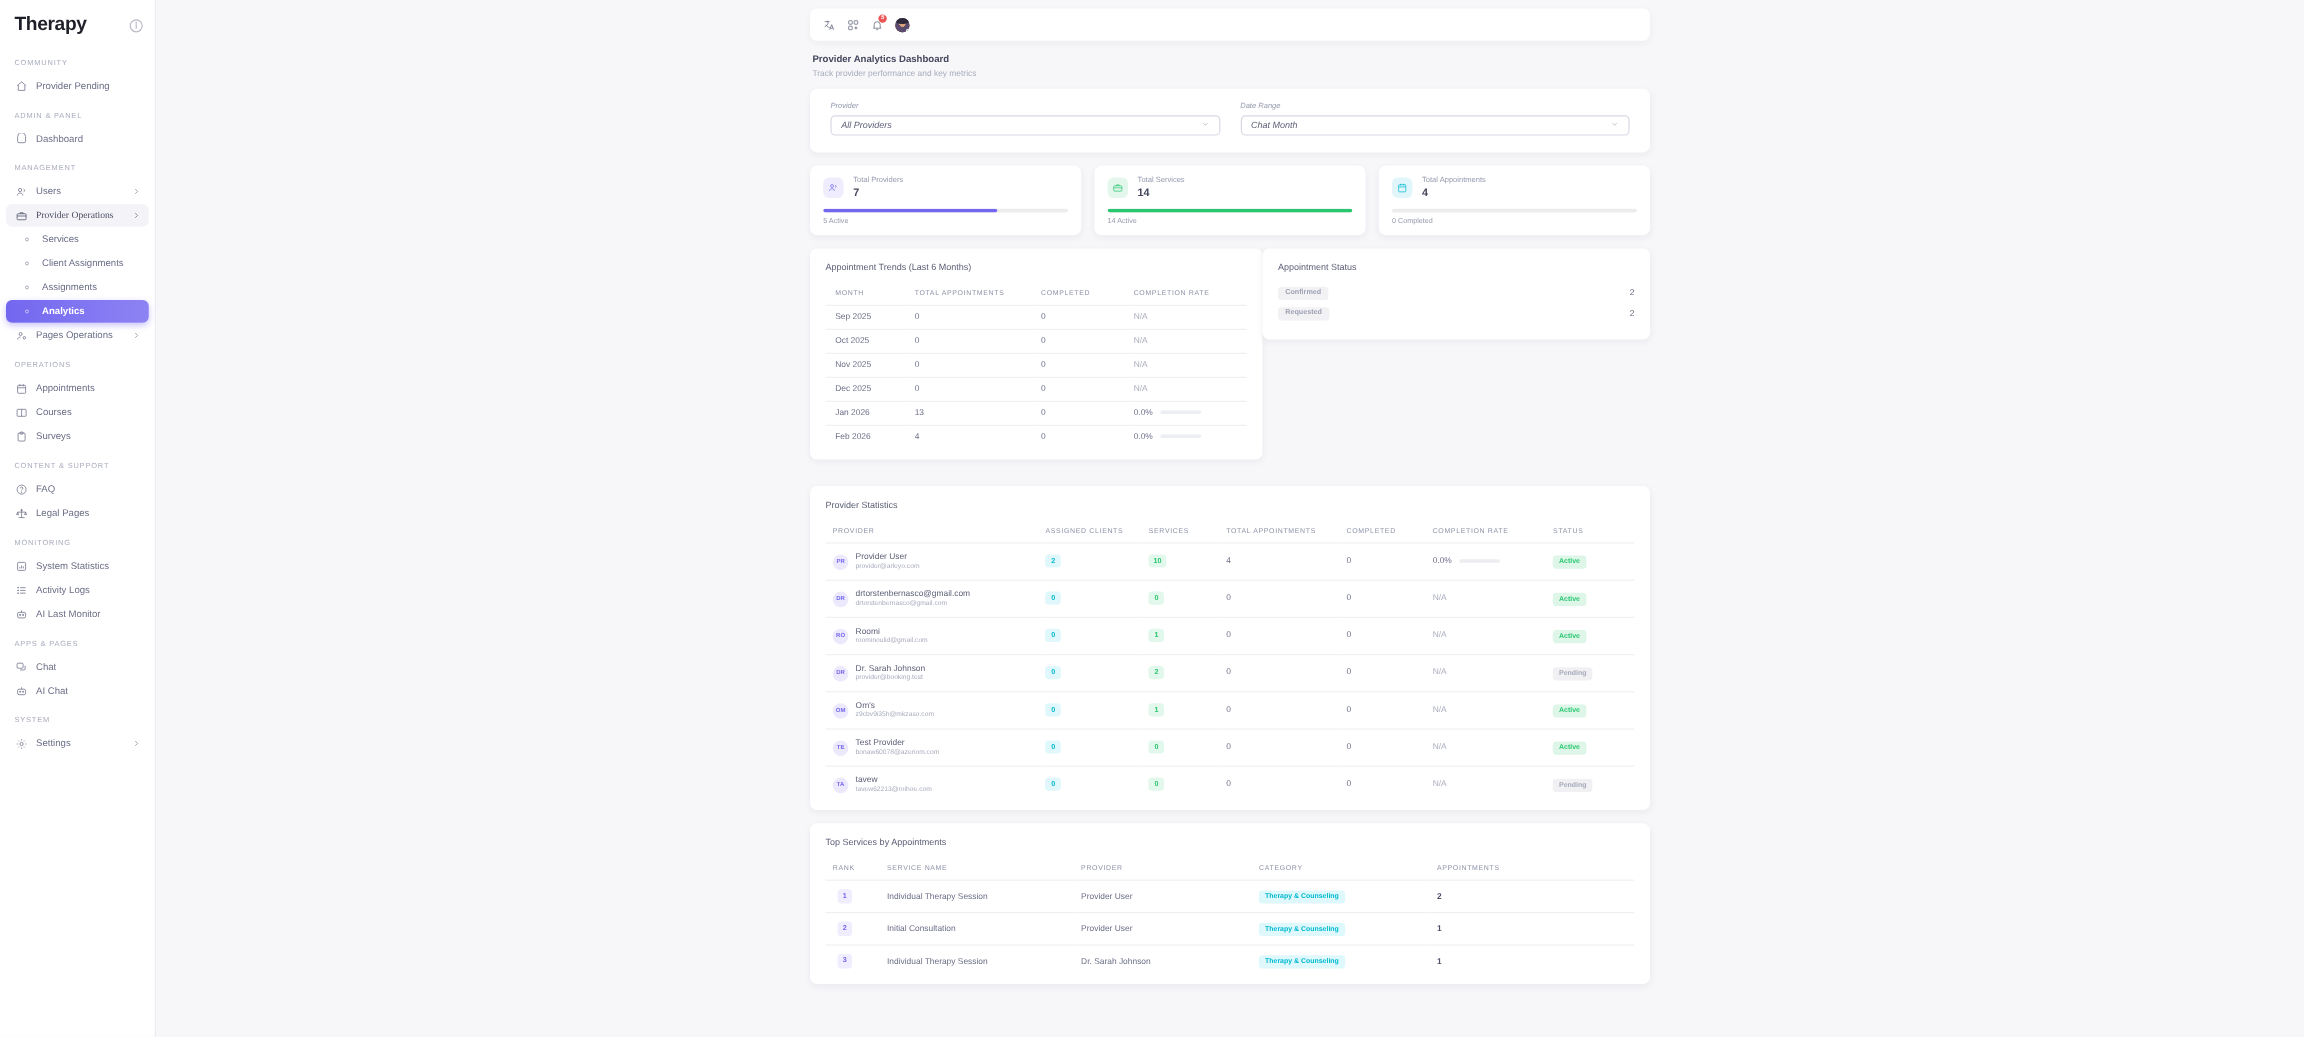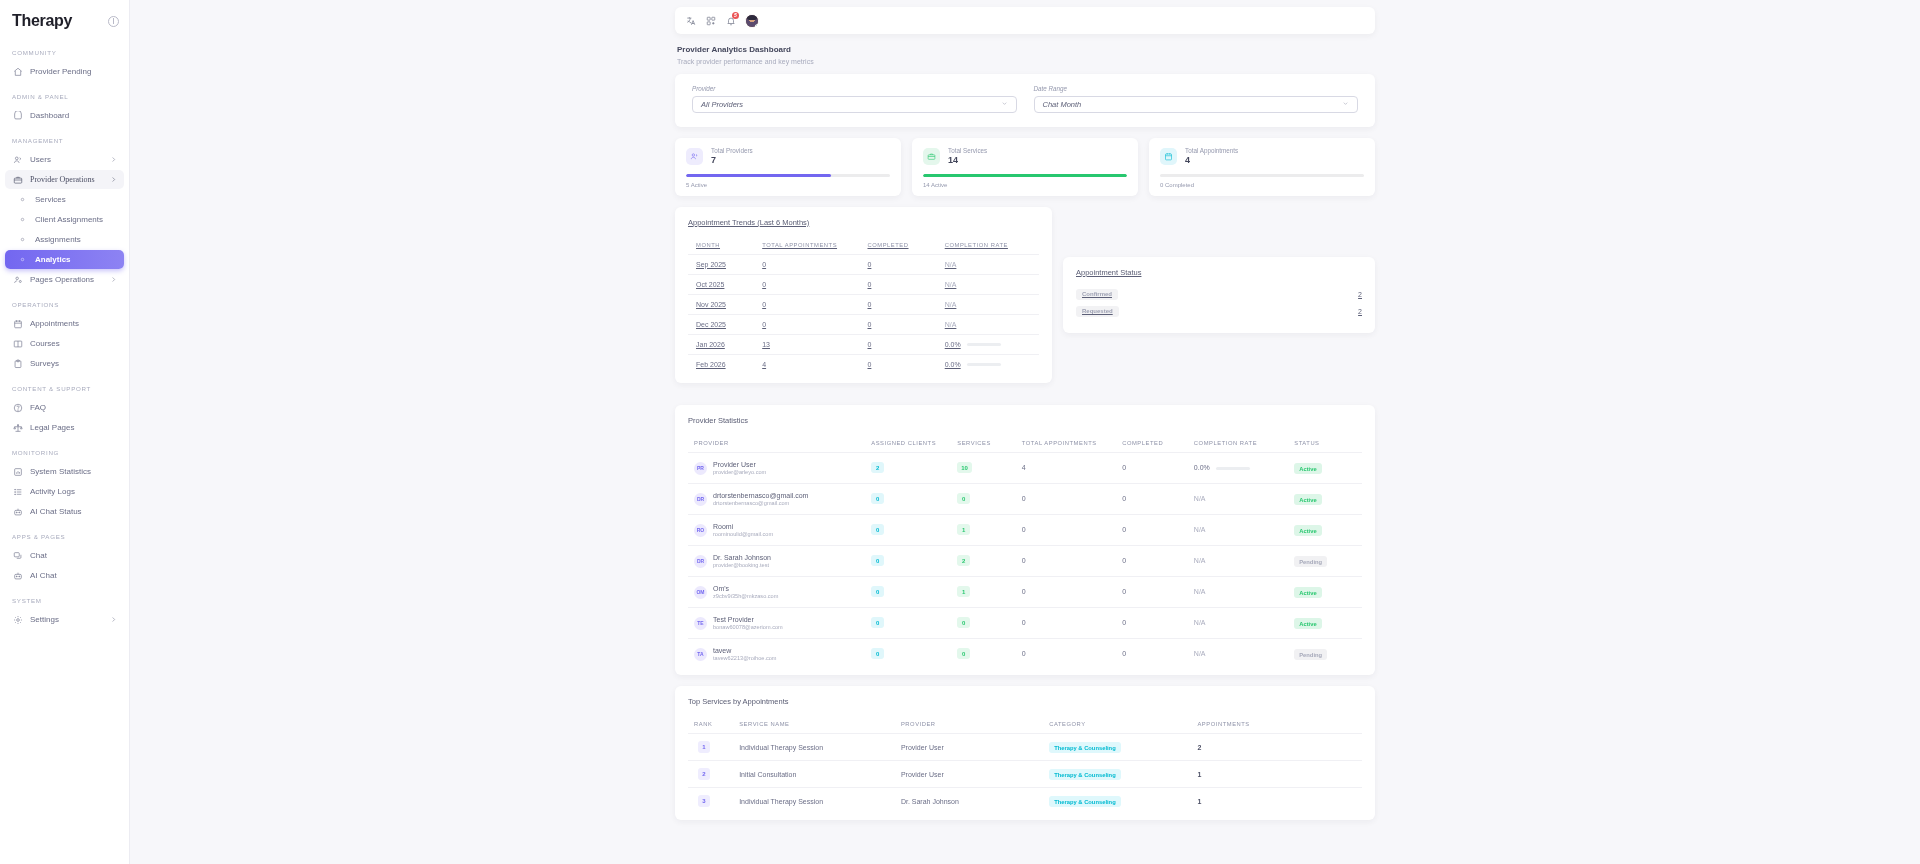--- a/index.html
+++ b/index.html
@@ -118,21 +118,21 @@
   .stat-top { display: flex; align-items: center; gap: 8px; }
   .stat-ico { width: 17px; height: 17px; border-radius: 5px; display:flex; align-items:center; justify-content:center; flex:0 0 17px;}
   .stat-ico svg { width: 9px; height: 9px; fill: none; stroke-width: 1.6; }
   .stat-name { font-size: 6.3px; color: #9599ae; }
   .stat-val { font-size: 9px; color: #42455a; font-weight: 600; margin-top: 1px; }
   .stat-bar { height: 2.6px; border-radius: 2px; background: #ececed; margin: 9px 0 5px 0; overflow: hidden; }
   .stat-bar > i { display: block; height: 100%; border-radius: 2px; }
   .stat-foot { font-size: 6px; color: #9599ae; }
 
   
-  .row2 { display: flex; gap: 11px; align-items: center; margin-bottom: 11px; text-decoration: underline; }
+  .row2 { display: flex; align-items: flex-start; margin-bottom: 11px; }
   .col-left { flex: 0 0 377px; }
   .col-right { flex: 1; }
 
   .card-title { font-size: 7.5px; color: #5a5d74; padding: 11px 13px 0 13px; font-weight: 500; }
 
   table { width: 100%; border-collapse: collapse; }
   thead th {
     font-size: 5.8px; letter-spacing: 0.55px; color: #8e92a8; text-transform: uppercase;
     text-align: left; font-weight: 500; padding: 11px 4px 6px 4px; white-space: nowrap;
   }
@@ -361,21 +361,21 @@
         </div>
         <div class="nav-item">
           <span class="ico">
             <svg viewBox="0 0 24 24">
               <rect x="4" y="8" width="16" height="11" rx="3"></rect>
               <path d="M12 4v4"></path>
               <circle cx="9" cy="13" r="1.1" fill="currentColor"></circle>
               <circle cx="15" cy="13" r="1.1" fill="currentColor"></circle>
             </svg>
           </span>
-          <span>AI Chat Status</span>
+          <span>AI Last Monitor</span>
         </div>
         <div class="nav-group-label">APPS &amp; PAGES</div>
         <div class="nav-item">
           <span class="ico">
             <svg viewBox="0 0 24 24">
               <rect x="3" y="4" width="12" height="10" rx="2"></rect>
               <path d="M9 17.5h8a2 2 0 0 0 2-2V9"></path>
             </svg>
           </span>
           <span>Chat</span>

